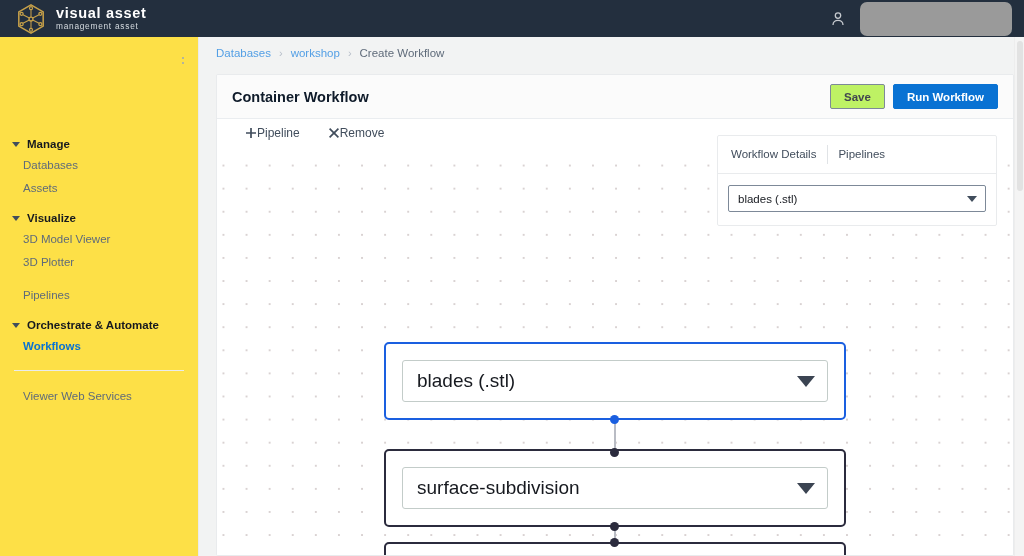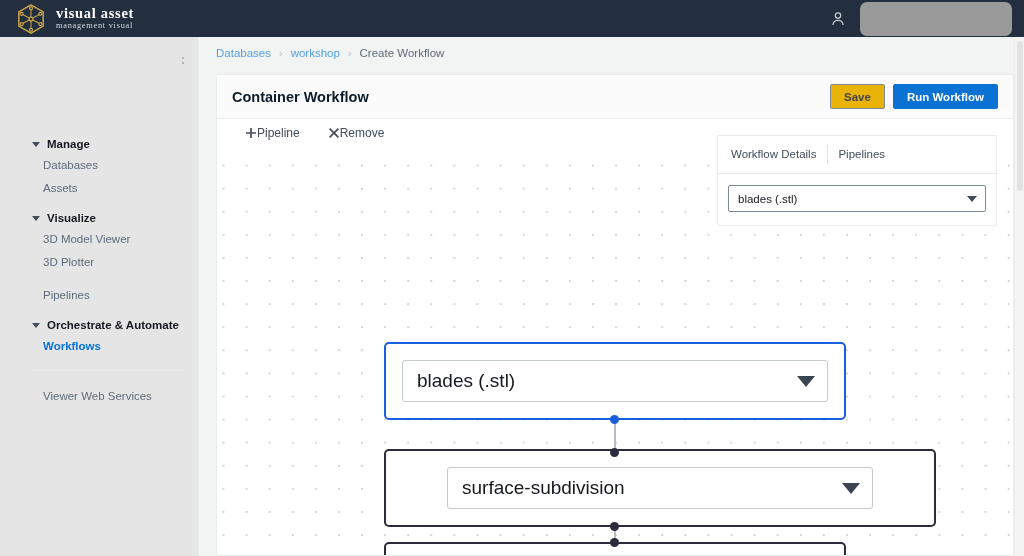--- a/index.html
+++ b/index.html
@@ -8,21 +8,21 @@
     overflow: hidden;
     font-family: "Liberation Sans", sans-serif;
     background: #ffffff;
   }
   #app { position: relative; width: 1024px; height: 556px; }
 
   
   .topnav {
     position: absolute; left: 0; top: 0; width: 1024px; height: 37px;
     background: #232f3e;
-    display: flex; align-items: center; font-family: Liberation Serif, serif;
+    display: flex; align-items: center;
   }
   .brand { display: flex; align-items: center; margin-left: 16px; }
   .brand-logo { width: 30px; height: 32px; flex: 0 0 auto; }
   .brand-text { margin-left: 10px; line-height: 1.05; }
   .brand-title {
     color: #ffffff; font-size: 14.5px; font-weight: bold; letter-spacing: 0.7px;
   }
   .brand-sub {
     color: #d5dbe0; font-size: 8.3px; letter-spacing: 0.75px; margin-top: 1px;
   }
@@ -31,21 +31,21 @@
   }
   .user-icon { width: 16px; height: 16px; opacity: .85; }
   .user-chip {
     width: 152px; height: 34px; border-radius: 7px; background: #9a9a9a;
     margin-left: 14px;
   }
 
   
   .sidebar {
     position: absolute; left: 0; top: 37px; width: 199px; height: 519px;
-    background: #e5e5e5; border-right: 1px solid #e9ebed; padding-left: 20px;
+    background: #fde047; border-right: 1px solid #e9ebed;
   }
   .sidebar-toggle {
     position: absolute; right: 9px; top: 13px;
     width: 12px; height: 20px; display: flex; flex-direction: column;
     align-items: center; justify-content: center; gap: 3px; cursor: pointer;
   }
   .sidebar-toggle i {
     display: block; width: 2px; height: 2px; background: #9ba7b6; border-radius: 1px;
   }
   .nav-scroll { padding-top: 98px; }
@@ -92,21 +92,21 @@
     height: 44px; background: #fbfbfb; border-bottom: 1px solid #eaedf0;
     display: flex; align-items: center; padding: 0 15px;
   }
   .card-title { font-size: 14.5px; font-weight: bold; color: #0f1b2a; }
   .card-actions { margin-left: auto; display: flex; align-items: center; gap: 8px; }
   .btn {
     font-family: "Liberation Sans", sans-serif;
     font-size: 11.5px; font-weight: bold; border-radius: 2px; cursor: pointer;
     height: 25px; padding: 0 13px; display: flex; align-items: center;
   }
-  .btn-normal { background: #eab308; border: 1px solid #7d8998; color: #424650; }
+  .btn-normal { background: #bef264; border: 1px solid #7d8998; color: #424650; }
   .btn-primary { background: #0972d3; border: 1px solid #0972d3; color: #ffffff; }
 
   
   .toolbar {
     position: absolute; left: 0; top: 44px; width: 100%; height: 28px;
     display: flex; align-items: center; padding-left: 28px; gap: 28px;
     z-index: 4; pointer-events: none;
   }
   .tool-btn {
     display: flex; align-items: center; 
@@ -215,21 +215,21 @@
           <line x1="16" y1="7.1" x2="16" y2="14.9"></line>
           <line x1="24.6" y1="12.4" x2="17.8" y2="16"></line>
           <line x1="24.6" y1="21.6" x2="17.8" y2="18"></line>
           <line x1="16" y1="26.9" x2="16" y2="19.1"></line>
           <line x1="7.4" y1="21.6" x2="14.2" y2="18"></line>
           <line x1="7.4" y1="12.4" x2="14.2" y2="16"></line>
         </g>
       </svg>
       <div class="brand-text">
         <div class="brand-title">visual asset</div>
-        <div class="brand-sub">management visual</div>
+        <div class="brand-sub">management asset</div>
       </div>
     </div>
     <div class="topnav-right">
       <svg class="user-icon" viewBox="0 0 16 16">
         <circle cx="8" cy="4.6" r="2.7" fill="none" stroke="#e3e6e9" stroke-width="1.3"></circle>
         <path d="M3 14c0-2.9 2.3-4.6 5-4.6s5 1.7 5 4.6" fill="none" stroke="#e3e6e9" stroke-width="1.3"></path>
       </svg>
       <div class="user-chip"></div>
     </div>
   </div>
@@ -319,21 +319,21 @@
         <div class="edge" style="left:397px; top:378px; width:2px; height:18px;"></div>
 
         <div class="node node-selected" style="left:167px; top:195px; width:462px; height:78px;">
           <div class="node-select">
             <span class="node-select-text">blades (.stl)</span>
             <span class="sel-caret"></span>
           </div>
         </div>
         <div class="handle blue" style="left:393px; top:268px;"></div>
 
-        <div class="node node-plain" style="left:167px; top:302px; width:552px; height:78px;">
+        <div class="node node-plain" style="left:167px; top:302px; width:462px; height:78px;">
           <div class="node-select">
             <span class="node-select-text">surface-subdivision</span>
             <span class="sel-caret"></span>
           </div>
         </div>
         <div class="handle" style="left:393px; top:301px;"></div>
         <div class="handle" style="left:393px; top:375px;"></div>
 
         <div class="node node-plain" style="left:167px; top:395px; width:462px; height:66px;">
           

